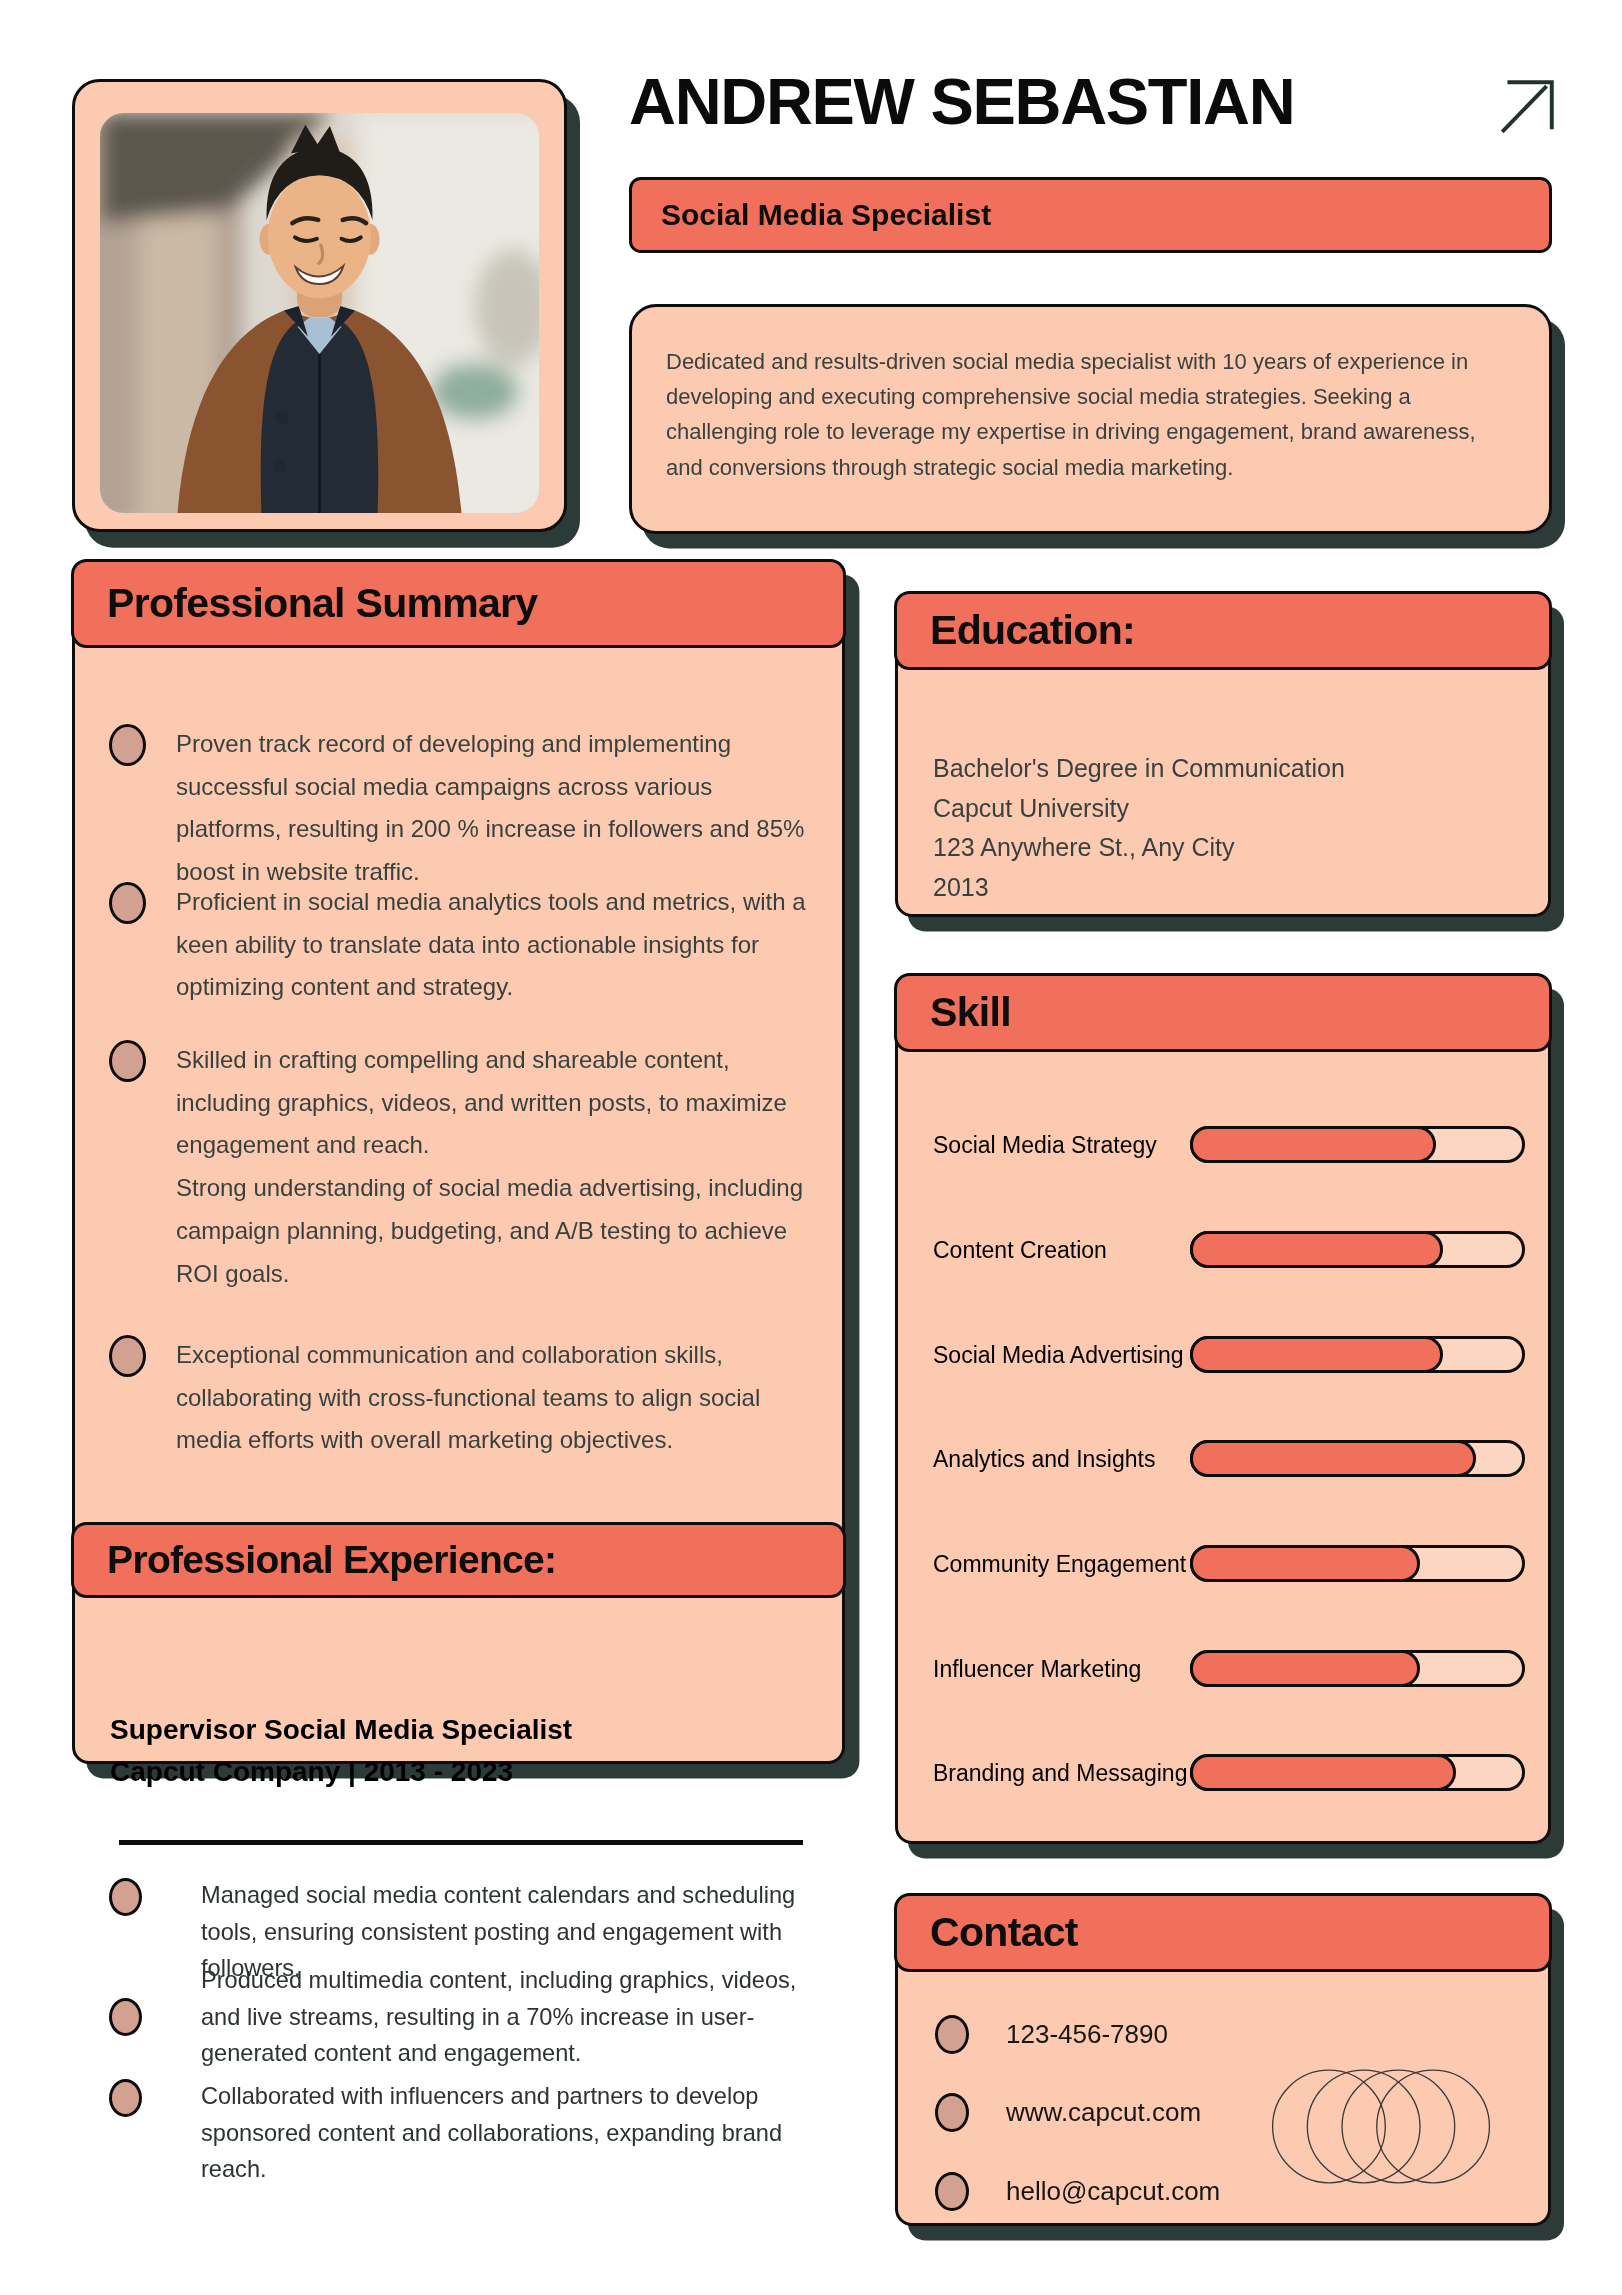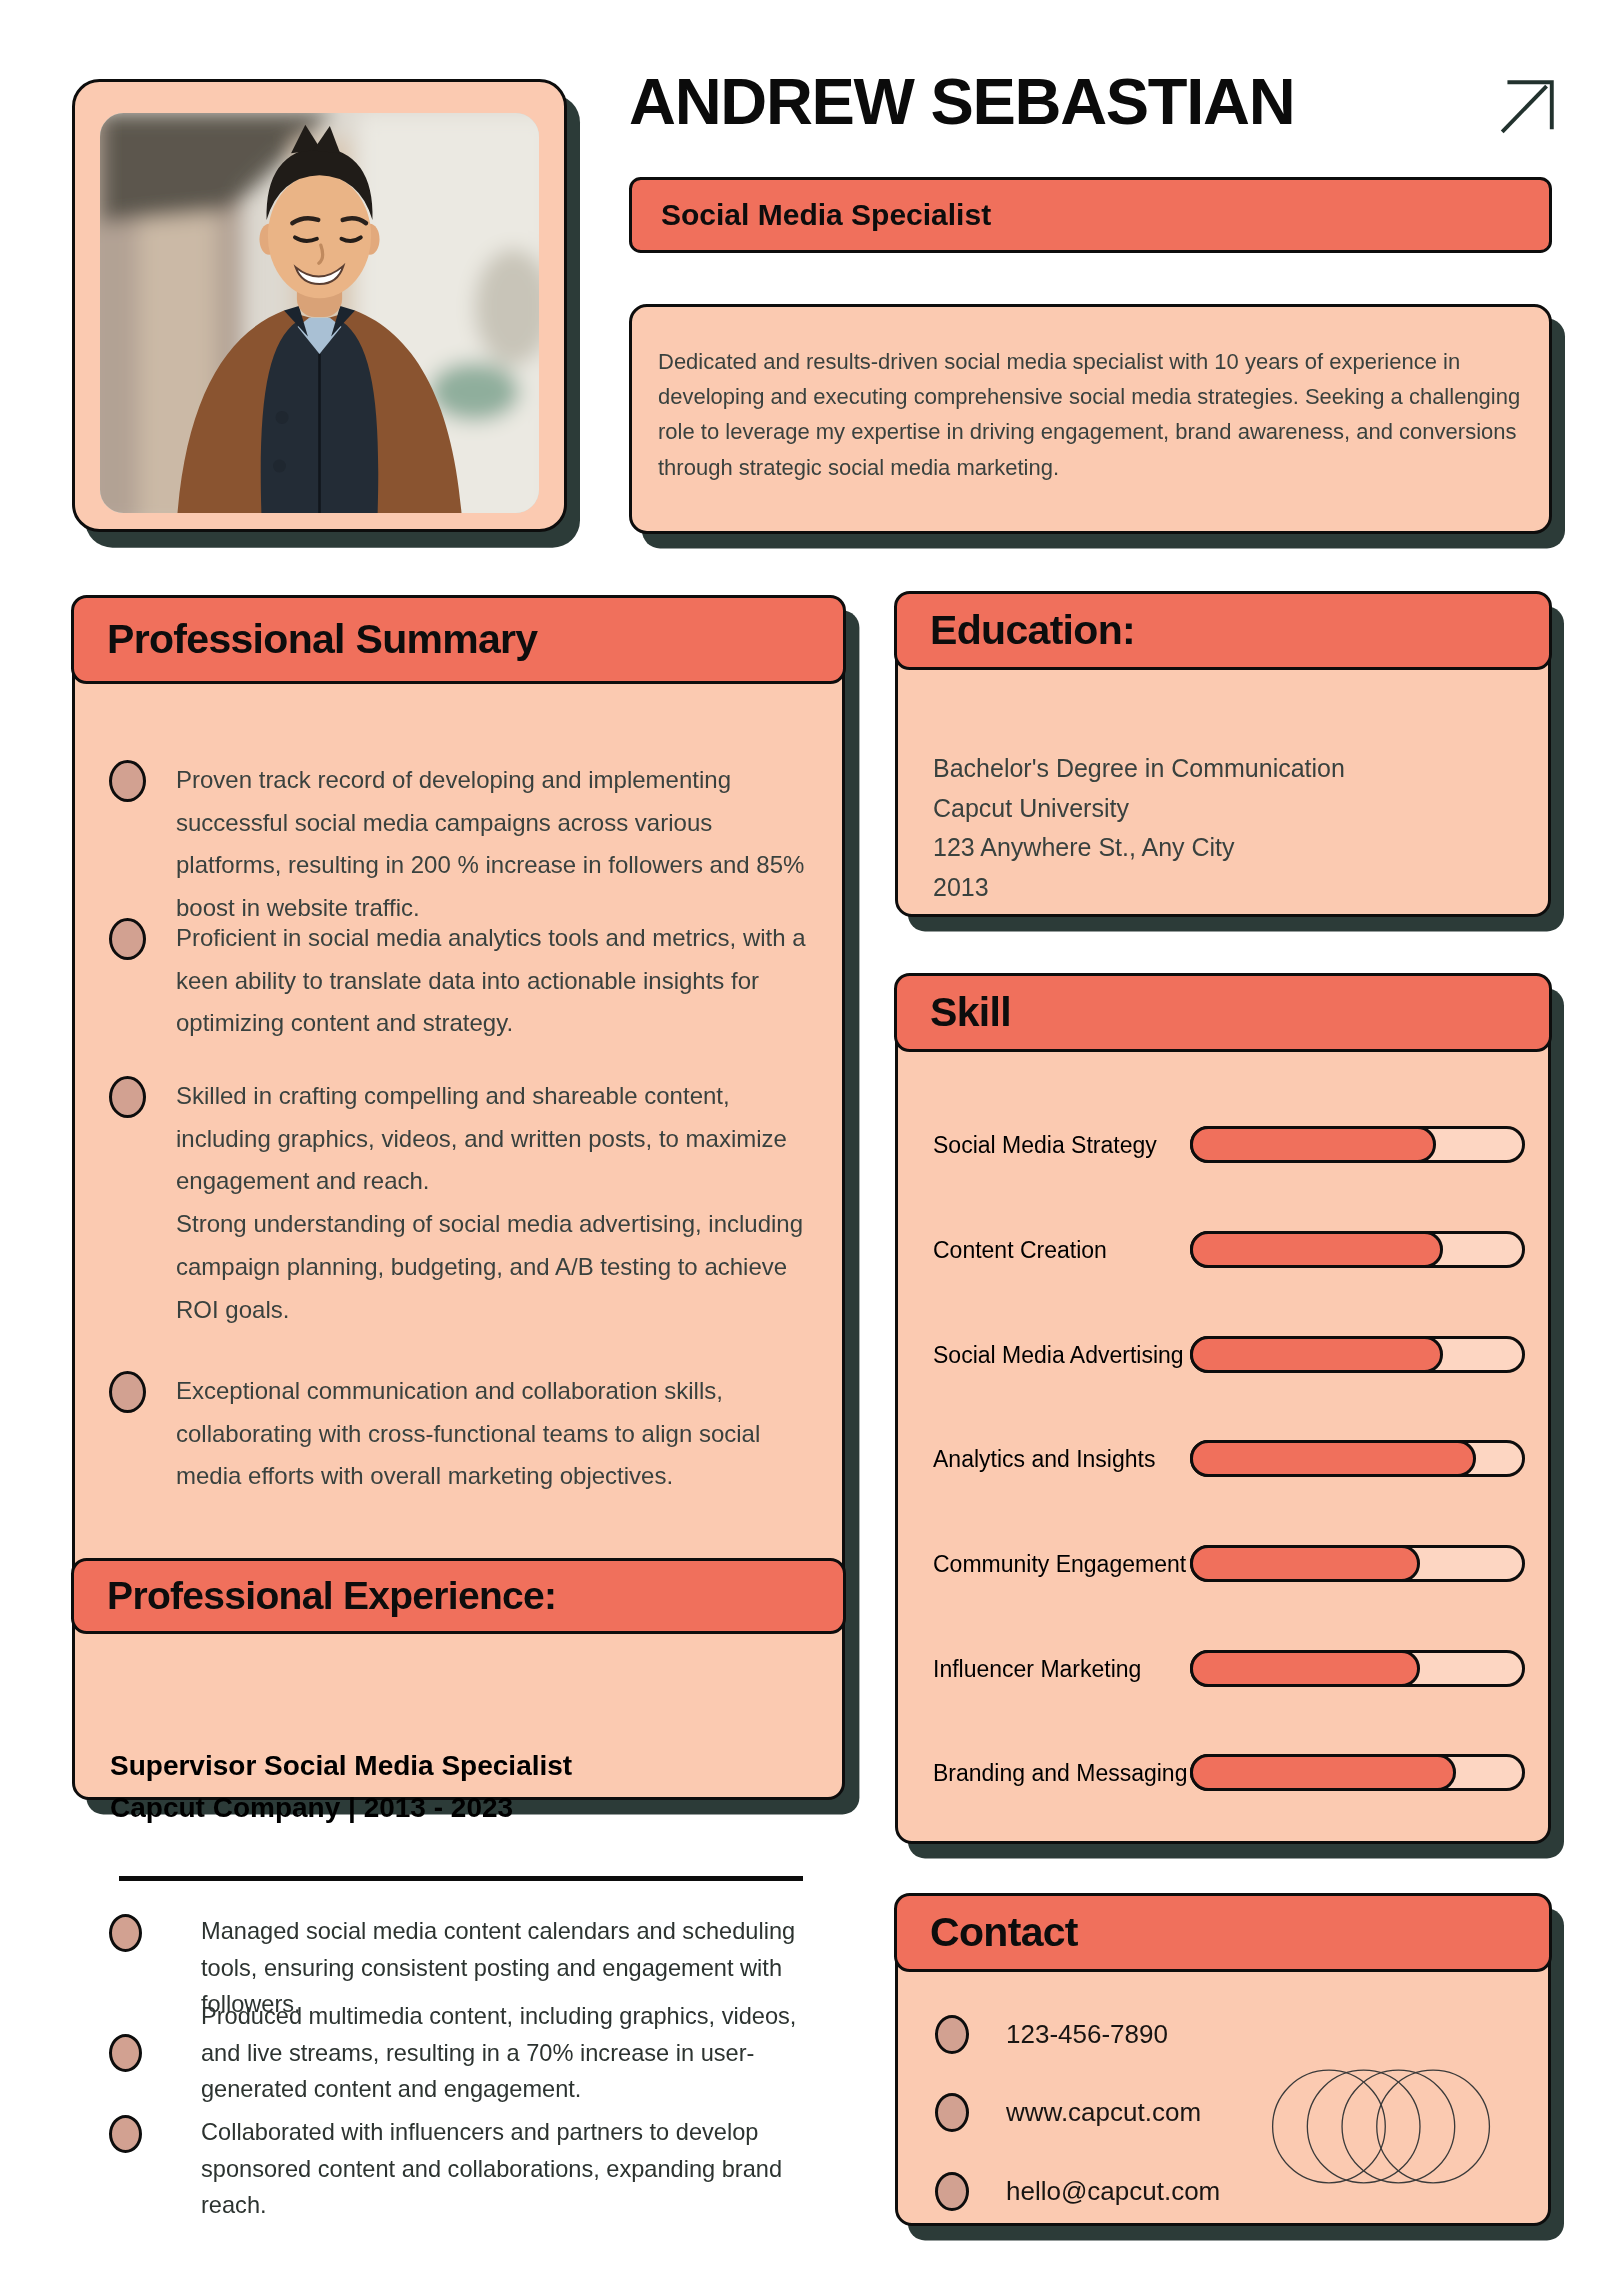--- a/index.html
+++ b/index.html
@@ -22,24 +22,24 @@
     border-radius:27.5px;box-shadow:13px 15.7px 0 var(--shadow);}
   #photo-inner{position:absolute;left:25px;top:31px;right:25px;bottom:15.7px;
     border-radius:23.6px;overflow:hidden;background:#d8d4cc;}
   #name{left:629px;top:69px;font-size:65px;font-weight:700;letter-spacing:-1.3px;
     line-height:1;color:#0b0b0b;white-space:nowrap;}
   #arrow{left:1497px;top:77px;width:60px;height:60px;}
   #title-banner{position:absolute;left:629px;top:177px;width:923px;height:76px;
     background:var(--coral);border:3.3px solid var(--ink);border-radius:11.8px;
     display:flex;align-items:center;padding-left:29px;font-size:30px;font-weight:600;}
   #objective-card{left:629px;top:304px;width:923px;height:230px;border-width:3.3px;
-    border-radius:18px;padding:37px 26px;font-size:22px;line-height:1.6;
+    border-radius:27px;padding:37px 34px;font-size:22px;line-height:1.6;
     color:var(--body);font-weight:400;}
   
-  #left-card{left:72px;top:596px;width:773px;height:1204px;border-radius:17px;
+  #left-card{left:72px;top:560px;width:773px;height:1204px;border-radius:17px;
     box-shadow:14.4px 14.4px 0 var(--shadow);}
   #summary-banner{height:89px;}
   .bullet-row{position:absolute;left:34px;right:23.6px;display:flex;gap:30px;
     align-items:flex-start;justify-content:center;}
   .dot{flex:0 0 auto;width:37px;height:42px;border-radius:50%;
     background:var(--tan);border:3.9px solid var(--ink);margin-top:1.3px;}
   .dot.small{width:33px;height:38px;}
   .bullet-text{font-size:24px;line-height:1.78;color:var(--body);
     white-space:pre-line;}
   .bullet-text.exp{font-size:23.6px;line-height:1.55;color:#2c3330;margin-left:29px;}

